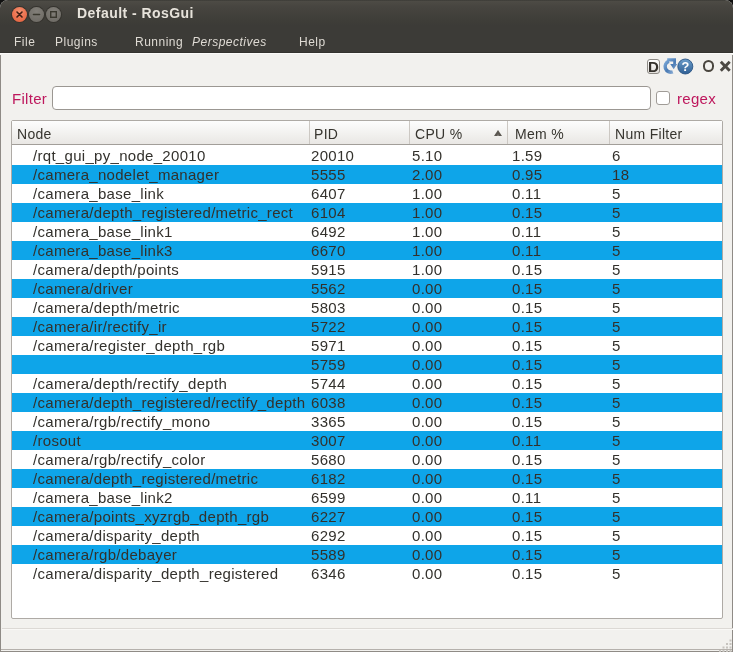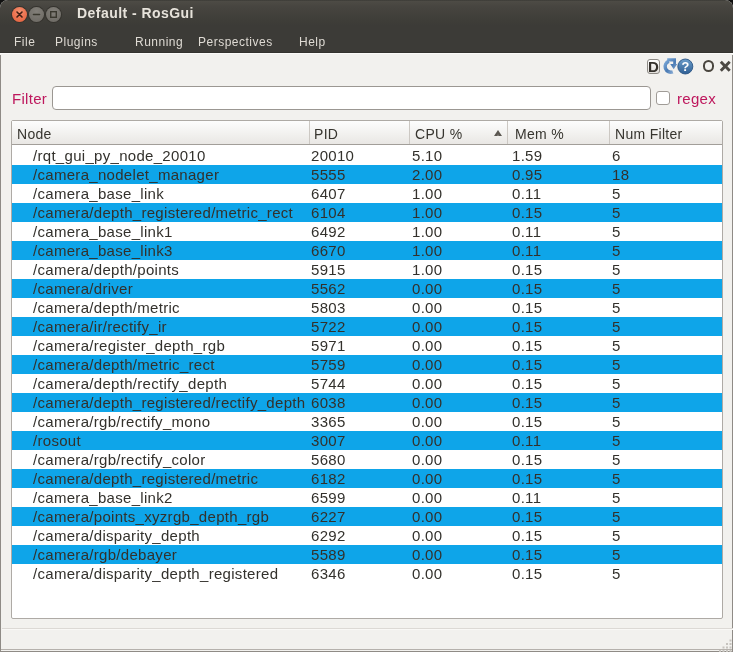--- a/index.html
+++ b/index.html
@@ -77,21 +77,21 @@
     </svg>
     <div class="title">Default - RosGui</div>
   </div>
   <div style="position:absolute; left:0; top:52px; width:733px; height:1px; background:#34332f;"></div>
   <div style="position:absolute; left:0; top:53px; width:733px; height:1px; background:#fbfaf8;"></div>
   <div style="position:absolute; left:0; top:54px; width:733px; height:1px; background:#f2f1ee;"></div>
   <div class="menubar">
     <div class="menuitem" style="left:14px;">File</div>
     <div class="menuitem" style="left:55px;">Plugins</div>
     <div class="menuitem" style="left:135px;">Running</div>
-    <div class="menuitem" style="left:198px;">Perspectives</div>
+    <div class="menuitem" style="left:192px;font-style:italic;">Perspectives</div>
     <div class="menuitem" style="left:299px;">Help</div>
   </div>
   <div class="content">
 
     <div class="dbtn">D</div>
     <svg style="position:absolute; left:660px; top:3px;" width="18" height="18" viewBox="0 0 18 18">
       <defs>
         <linearGradient id="rg" x1="0" y1="0" x2="1" y2="1">
           <stop offset="0" stop-color="#7aa7d6"></stop>
             <stop offset="0.55" stop-color="#4a7bb4"></stop>
@@ -207,21 +207,20 @@
             <span class="c4">5</span>
           </div>
       <div class="row" style="top:215px;">
             <span class="c0">/camera/register_depth_rgb</span>
             <span class="c1">5971</span>
             <span class="c2">0.00</span>
             <span class="c3">0.15</span>
             <span class="c4">5</span>
           </div>
       <div class="row alt" style="top:234px;">
-            <span class="c0">/camera/depth/metric_rect</span>
             <span class="c1">5759</span>
             <span class="c2">0.00</span>
             <span class="c3">0.15</span>
             <span class="c4">5</span>
           </div>
       <div class="row" style="top:253px;">
             <span class="c0">/camera/depth/rectify_depth</span>
             <span class="c1">5744</span>
             <span class="c2">0.00</span>
             <span class="c3">0.15</span>

